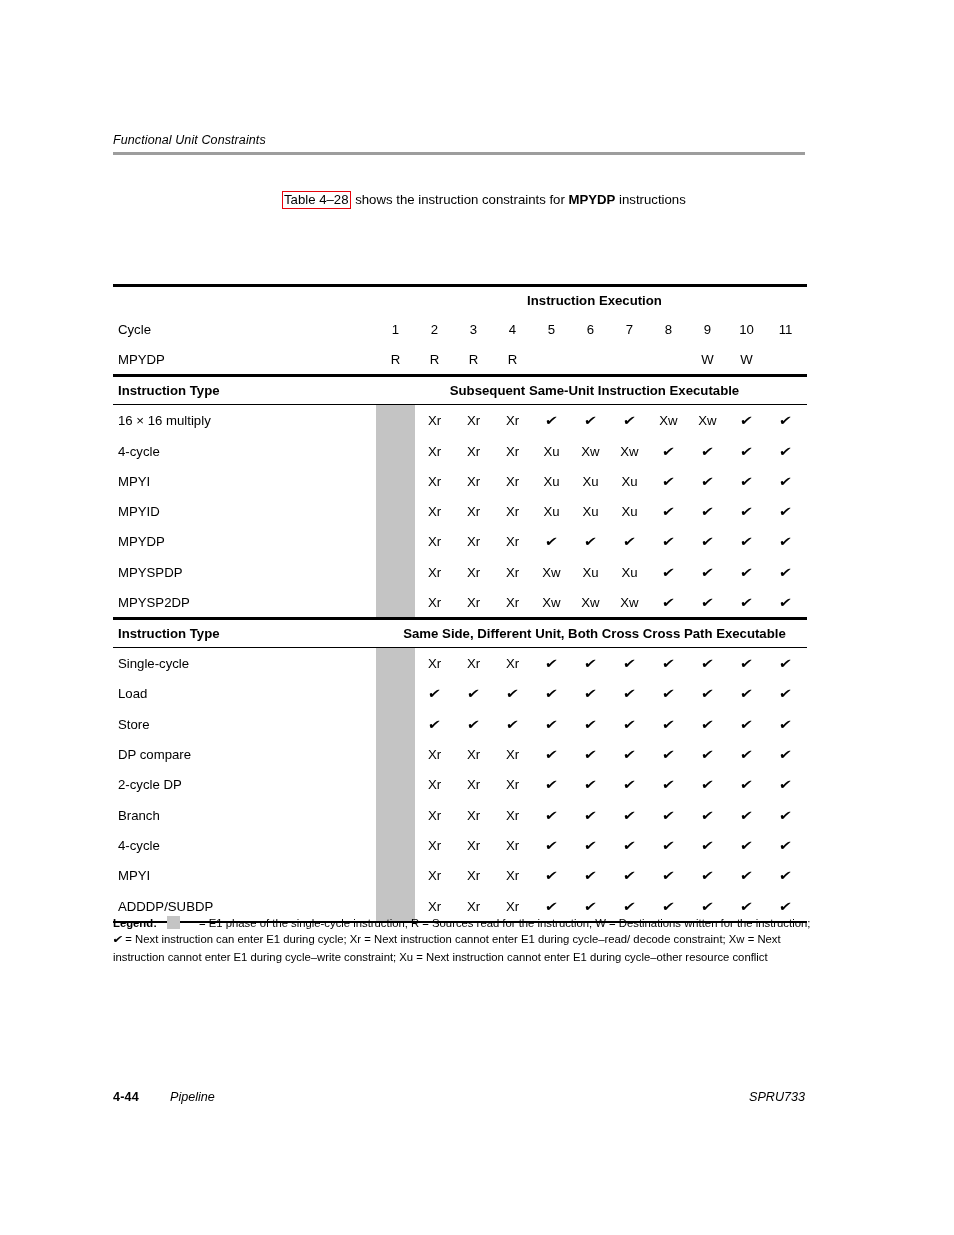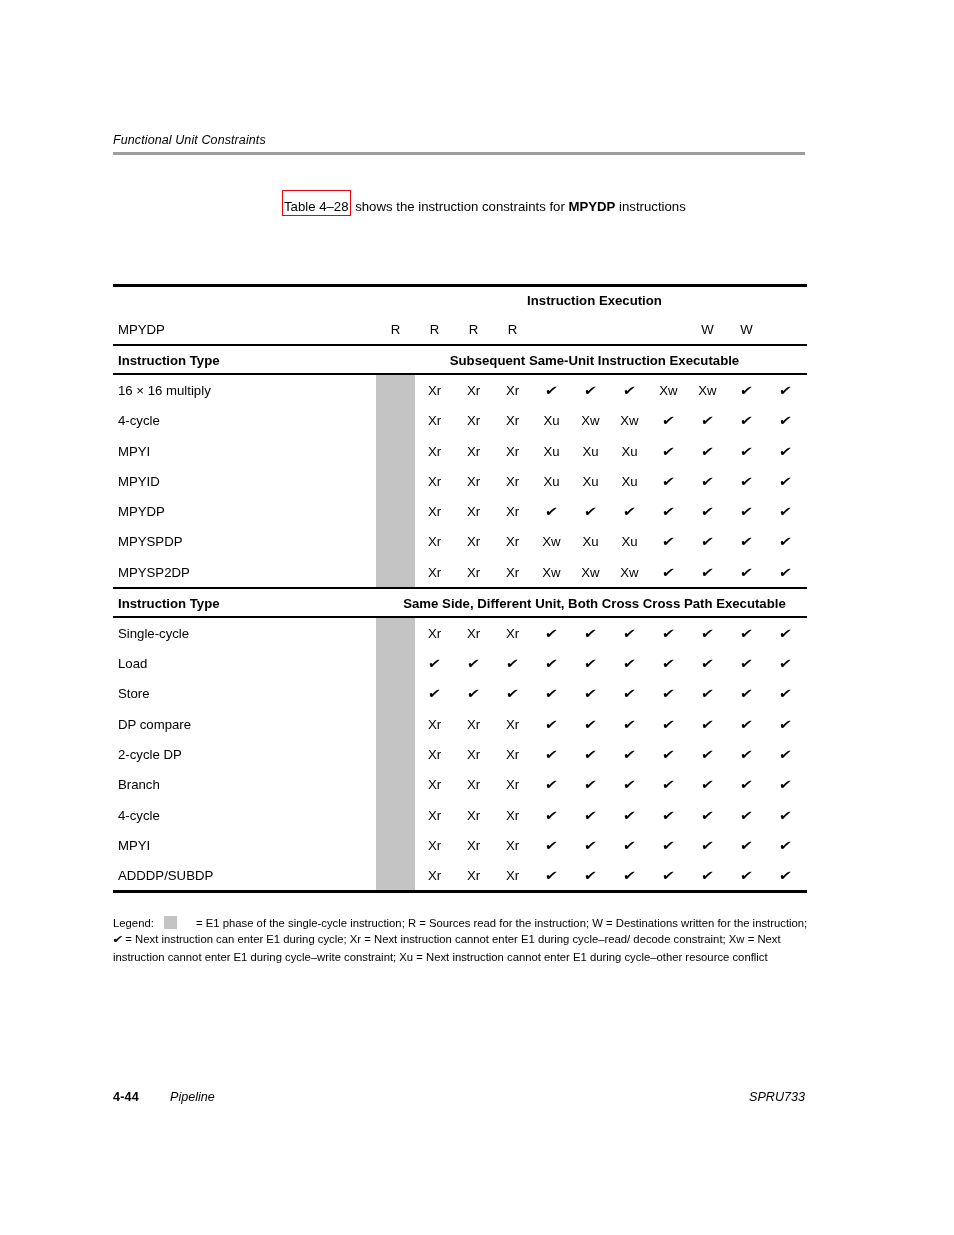--- a/index.html
+++ b/index.html
@@ -51,21 +51,21 @@
     left: 282px;
     top: 190px;
     width: 524px;
     font-size: 13.2px;
     line-height: 19.5px;
     text-align: justify;
   }
   .intro .line2 { text-align: left; }
   .xref {
     border: 1.6px solid #e8030b;
-    padding: 8px 1px 1px 1px;
+    padding: 0px 1px 1px 1px;
     margin-right: 1px;
     display: inline-block;
     line-height: 15px;
   }
   .bold { font-weight: bold; }
 
   
   .table-caption {
     position: absolute;
     left: 113px;
@@ -152,21 +152,21 @@
   
   .legend {
     position: absolute;
     left: 113px;
     top: 915px;
     width: 700px;
     font-size: 11.3px;
     line-height: 16.4px;
   }
   .legend-label {
-    font-weight: normal;
+    font-weight: bold;
     margin-right: 4px;
   }
   .legend-swatch {
     display: inline-block;
     width: 13px;
     height: 13px;
     background: #c4c4c4;
     vertical-align: -2px;
     margin: 0 16px 0 6px;
   }
@@ -221,20 +221,34 @@
 
 
   <div class="table-wrap">
 
     <div class="rule-thick"></div>
 
     <div class="trow tall">
       <div class="cell-span">Instruction Execution</div>
     </div>
 
+    <div class="trow">
+      <div class="cell-label">Cycle</div>
+      <div class="cyc" style="left:263px">1</div>
+      <div class="cyc" style="left:302px">2</div>
+      <div class="cyc" style="left:341px">3</div>
+      <div class="cyc" style="left:380px">4</div>
+      <div class="cyc" style="left:419px">5</div>
+      <div class="cyc" style="left:458px">6</div>
+      <div class="cyc" style="left:497px">7</div>
+      <div class="cyc" style="left:536px">8</div>
+      <div class="cyc" style="left:575px">9</div>
+      <div class="cyc" style="left:614px">10</div>
+      <div class="cyc" style="left:653px">11</div>
+    </div>
 
     <div class="trow">
       <div class="cell-label">MPYDP</div>
       <div class="cyc" style="left:263px">R</div>
       <div class="cyc" style="left:302px">R</div>
       <div class="cyc" style="left:341px">R</div>
       <div class="cyc" style="left:380px">R</div>
       <div class="cyc" style="left:419px"></div>
       <div class="cyc" style="left:458px"></div>
       <div class="cyc" style="left:497px"></div>

